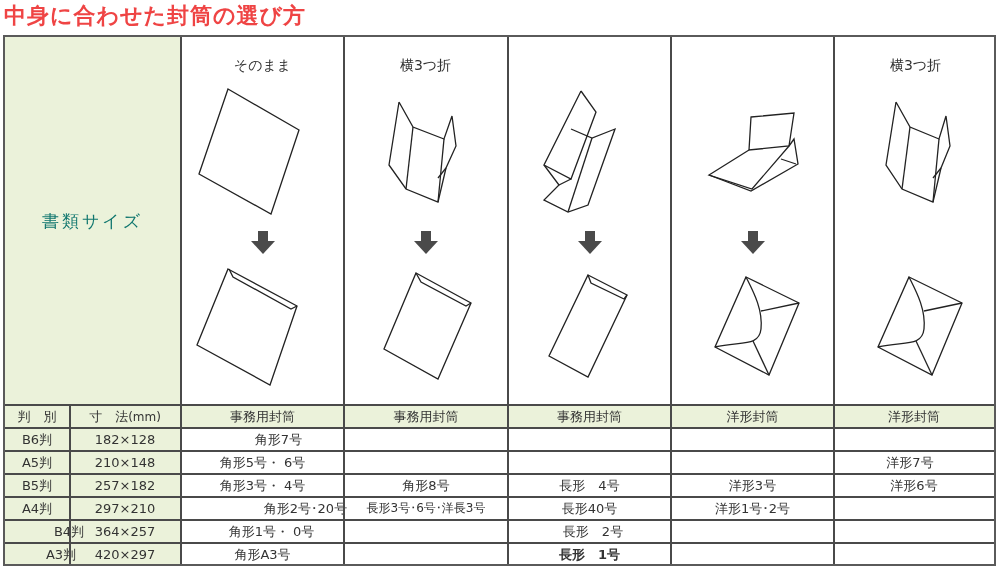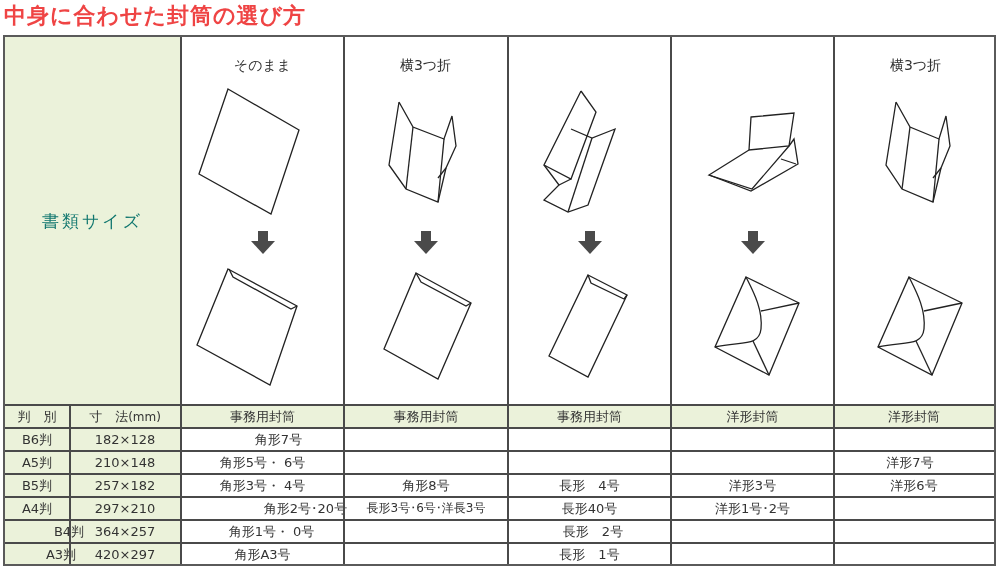--- a/index.html
+++ b/index.html
@@ -173,21 +173,21 @@
     <div class="txt" style="left:339px;top:483px;width:164px;"></div>
     <div class="txt" style="left:503px;top:483px;width:170px;">長形　2号</div>
     <div class="txt" style="left:666px;top:483px;width:163px;"></div>
     <div class="txt" style="left:829px;top:483px;width:160px;"></div>
   </div>
   <div>
     <div class="txt" style="left:0;top:506px;width:64px;padding-left:24px;">A3判</div>
     <div class="txt" style="left:65px;top:506px;width:110px;">420×297</div>
     <div class="txt" style="left:176px;top:506px;width:163px;">角形A3号</div>
     <div class="txt" style="left:339px;top:506px;width:164px;"></div>
-    <div class="txt" style="left:503px;top:506px;width:163px;">長形　1号</div>
+    <div class="txt" style="left:503px;top:506px;width:163px;font-weight:bold;">長形　1号</div>
     <div class="txt" style="left:666px;top:506px;width:163px;"></div>
     <div class="txt" style="left:829px;top:506px;width:160px;"></div>
   </div>
 
   <div class="vline" style="left:175px;top:0;height:527px;"></div>
   <div class="vline" style="left:338px;top:0;height:527px;"></div>
   <div class="vline" style="left:502px;top:0;height:527px;"></div>
   <div class="vline" style="left:665px;top:0;height:527px;"></div>
   <div class="vline" style="left:828px;top:0;height:527px;"></div>
   <div class="vline" style="left:64px;top:368px;height:159px;"></div>

